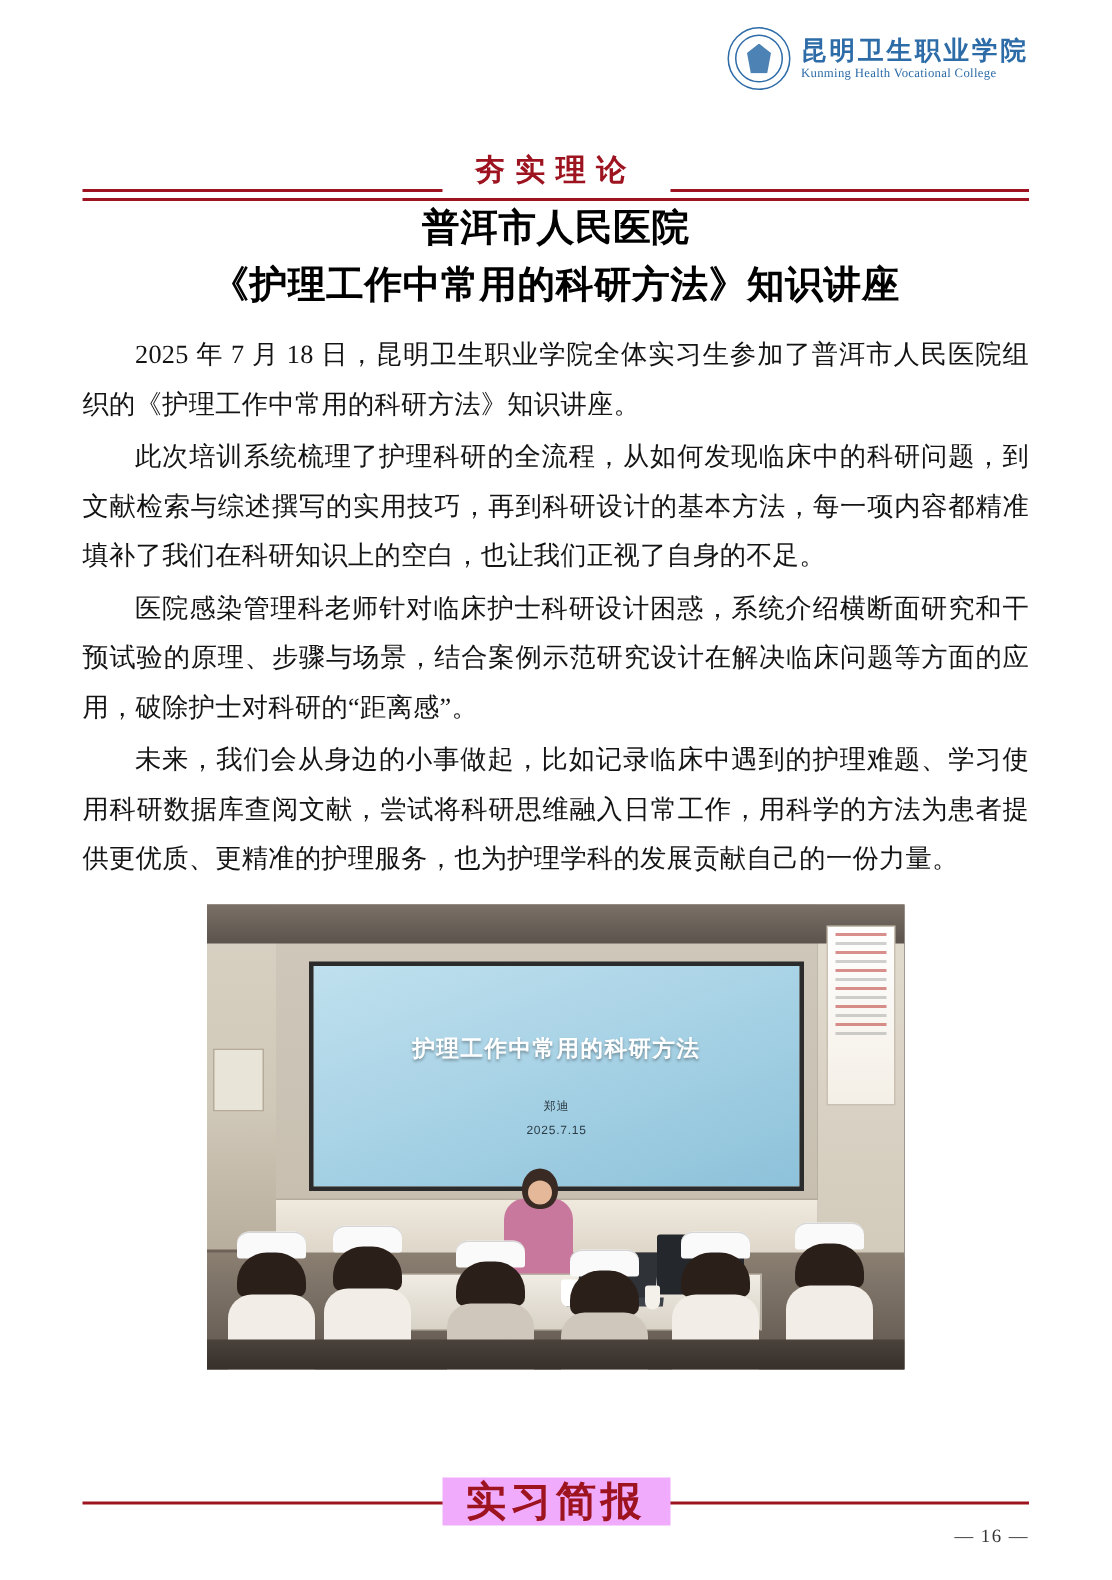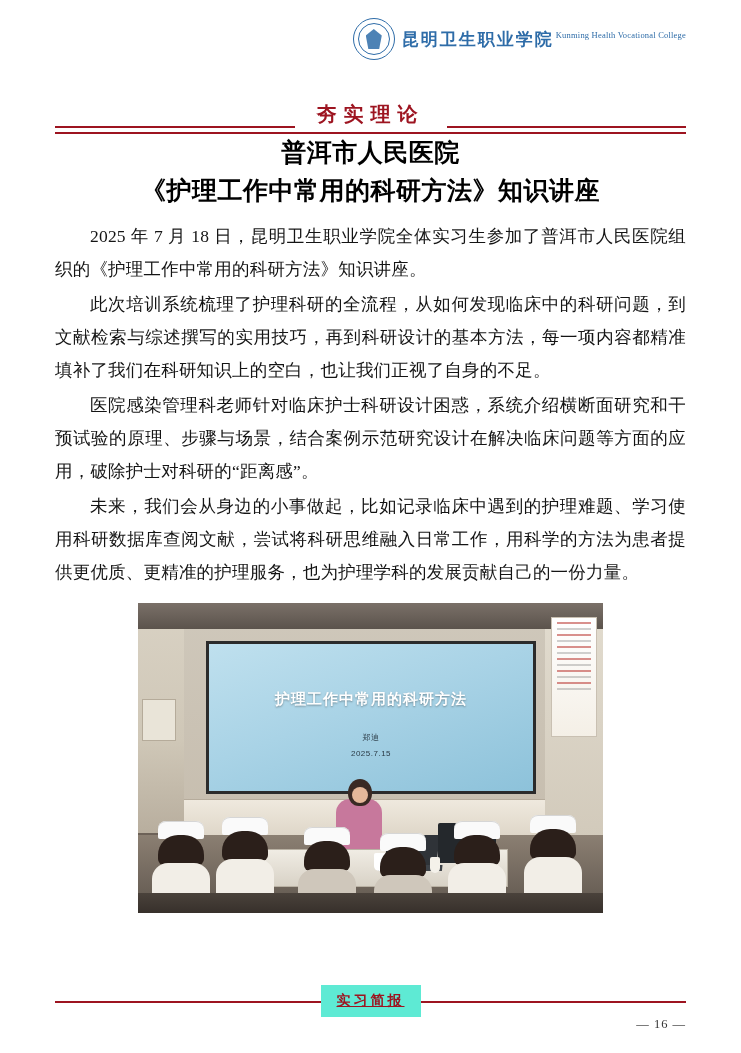--- a/index.html
+++ b/index.html
@@ -57,21 +57,21 @@
   }
   .logo-seal .seal-inner {
     width: 16px;
     height: 20px;
     background: #2e6ca8;
     clip-path: polygon(50% 0%, 100% 32%, 84% 100%, 16% 100%, 0% 32%);
     opacity: .85;
   }
   .logo-text {
     display: flex;
-    flex-direction: row;
+    flex-direction: column;
     gap: 2px;
   }
   .logo-cn {
     font-family: "Liberation Serif", "DejaVu Serif", serif;
     font-size: 17px;
     letter-spacing: 2px;
     color: #2e6ca8;
     font-weight: bold;
     line-height: 1;
   }
@@ -323,28 +323,27 @@
     top: 16px;
     height: 2px;
     background: #9d1420;
     width: 100%;
   }
   .footer-title {
     position: absolute;
     left: 50%;
     transform: translateX(-50%);
     top: 0;
-    background: #5eead4;
+    background: #f0abfc;
     padding: 0 16px;
     color: #9d1420;
-    font-size: 14px;
+    font-size: 27px;
     font-weight: bold;
     letter-spacing: 3px;
     line-height: 32px;
-    text-decoration: underline;
   }
   .page-number {
     position: absolute;
     right: 0;
     top: 32px;
     font-size: 12.5px;
     color: #333;
     letter-spacing: 1px;
   }
 </style>

